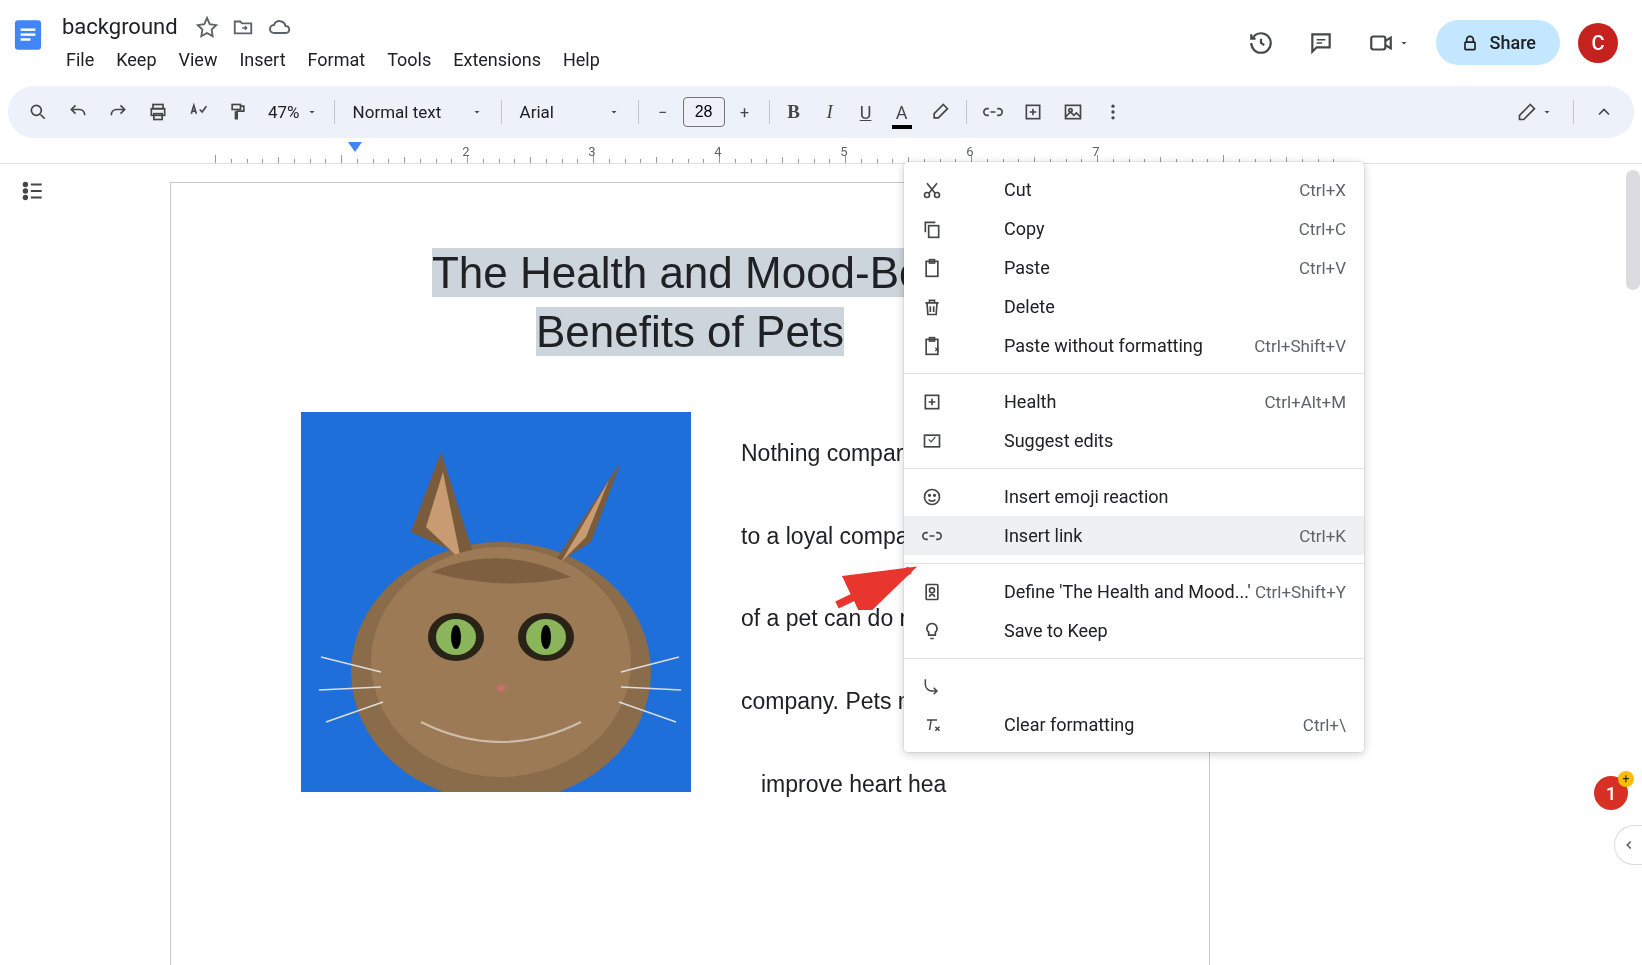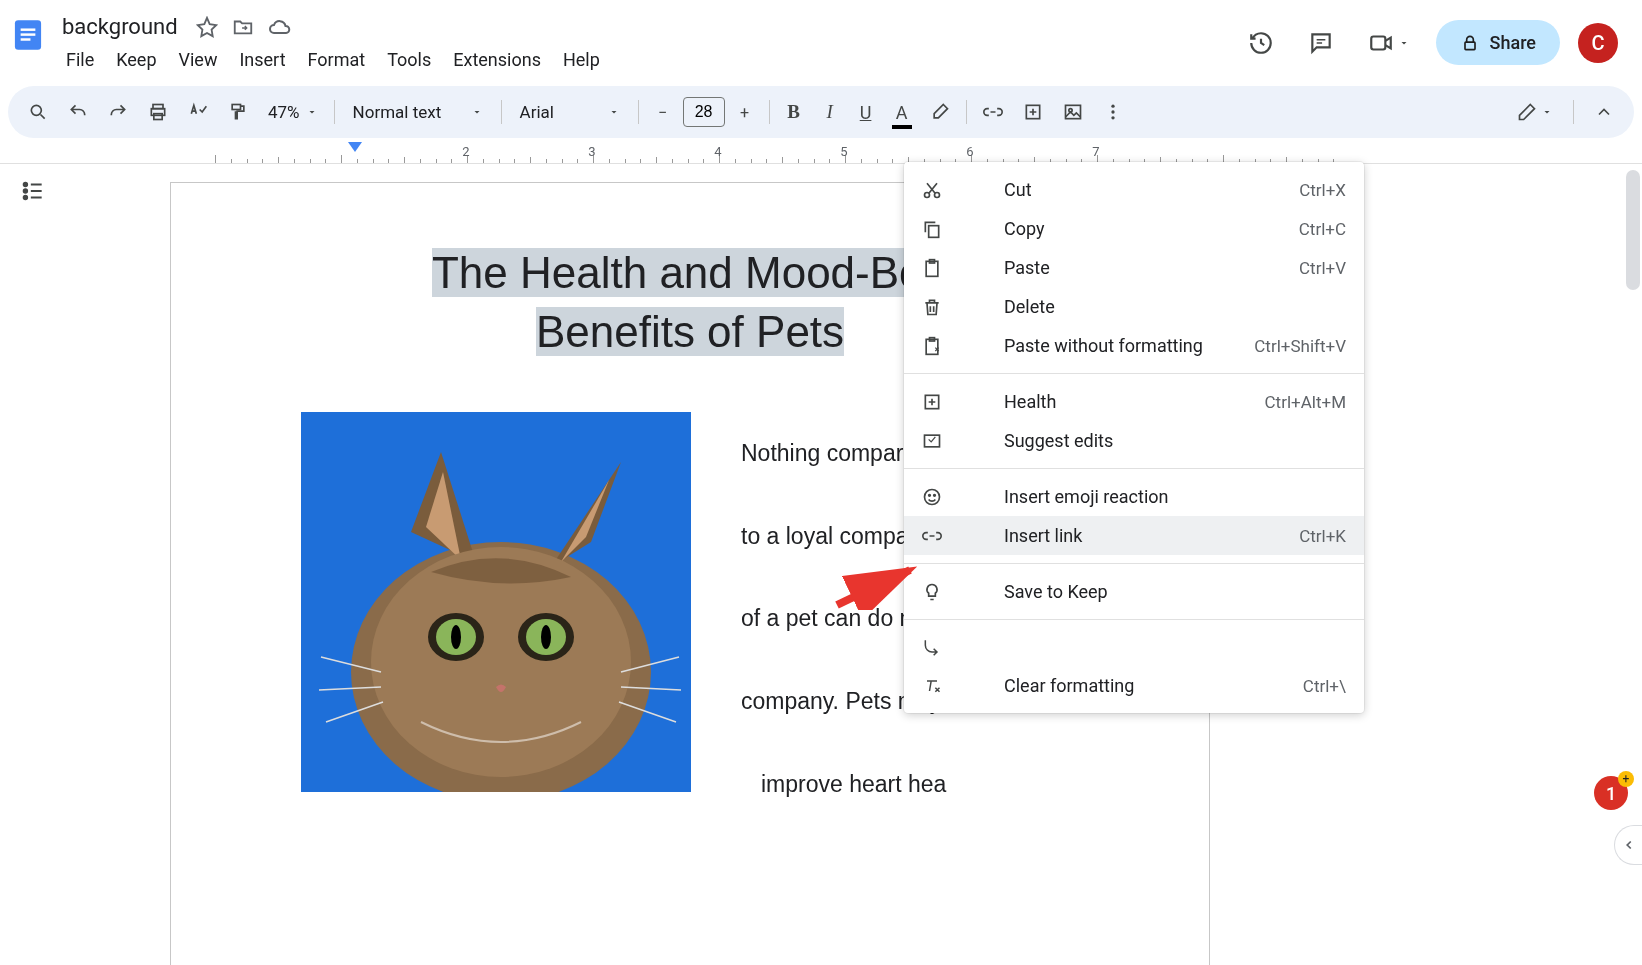--- a/index.html
+++ b/index.html
@@ -493,20 +493,31 @@
           <path d="M9 12h6M7 8H5a4 4 0 000 8h2M17 8h2a4 4 0 010 8h-2"></path>
         </svg>
       </span>
       <span class="cm-label">Insert link</span>
       <span class="cm-shortcut">Ctrl+K</span>
     </div>
     <div class="cm-sep"></div>
     <div class="cm-item">
       <span class="cm-icon">
         <svg width="20" height="20" viewBox="0 0 24 24" fill="none" stroke="#444746" stroke-width="2">
+          <rect x="5" y="3" width="14" height="18" rx="1"></rect>
+          <circle cx="12" cy="10" r="3"></circle>
+          <path d="M9 18c0-2 1.5-3 3-3s3 1 3 3"></path>
+        </svg>
+      </span>
+      <span class="cm-label">Define 'The Health and Mood...'</span>
+      <span class="cm-shortcut">Ctrl+Shift+Y</span>
+    </div>
+    <div class="cm-item">
+      <span class="cm-icon">
+        <svg width="20" height="20" viewBox="0 0 24 24" fill="none" stroke="#444746" stroke-width="2">
           <path d="M12 3a6 6 0 00-4 10.5V17h8v-3.5A6 6 0 0012 3zM10 21h4"></path>
         </svg>
       </span>
       <span class="cm-label">Save to Keep</span>
       <span class="cm-shortcut"></span>
     </div>
     <div class="cm-sep"></div>
     <div class="cm-item">
       <span class="cm-icon">
         <svg width="20" height="20" viewBox="0 0 24 24" fill="none" stroke="#444746" stroke-width="2">

